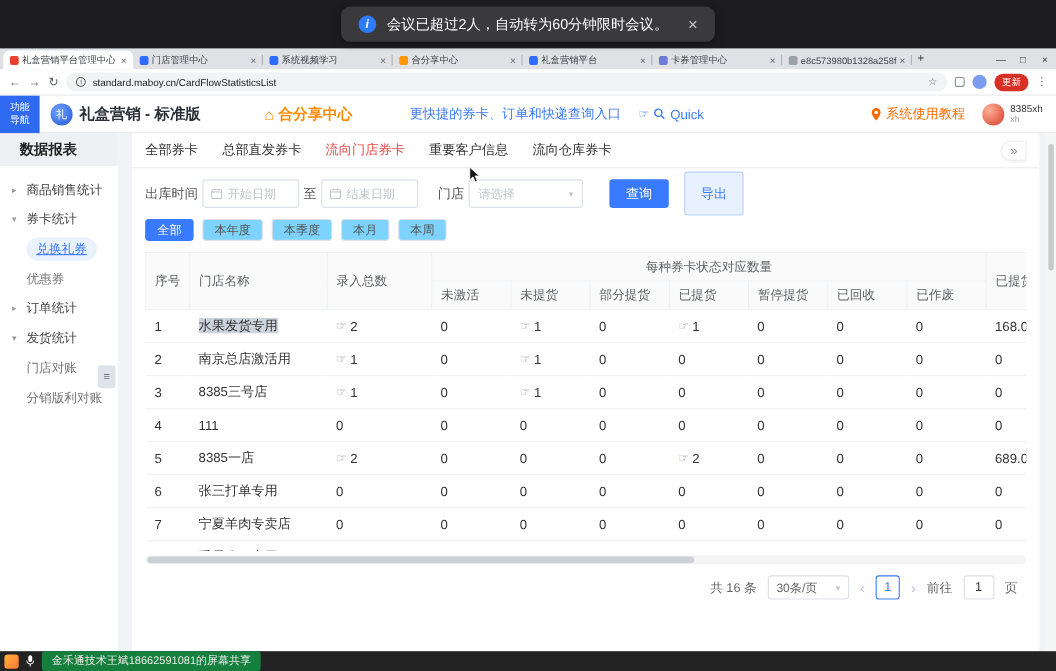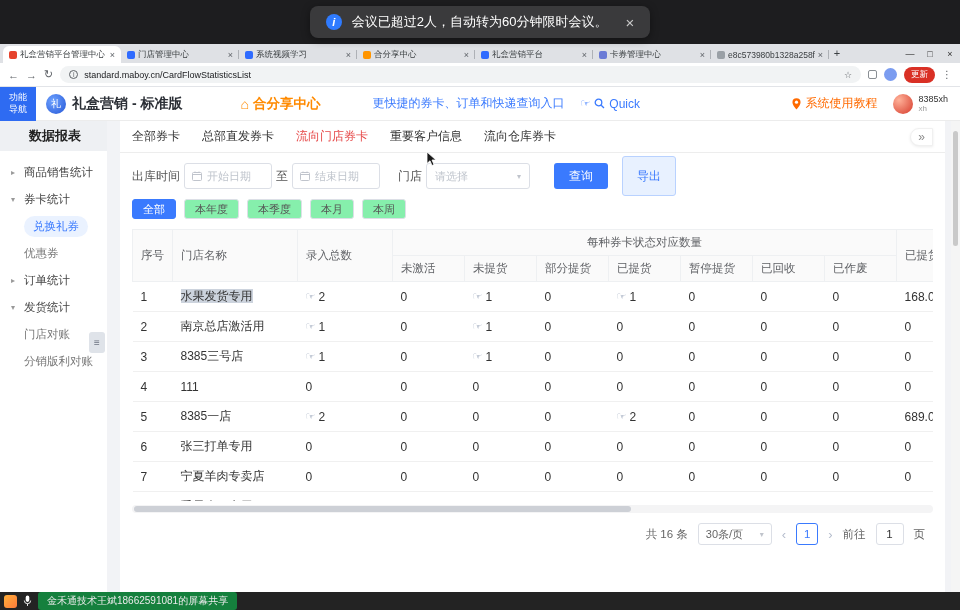--- a/index.html
+++ b/index.html
@@ -66,26 +66,26 @@
   .avatar { width:20px; height:20px; border-radius:50%; background:radial-gradient(circle at 30% 30%, #ffb199, #d63a2a); flex:none; }
   .uname { font-size:9px; color:#333; line-height:1.15; }
   .uname .sub { color:#999; font-size:8px; }
 
   
   .page { position:absolute; top:121px; left:0; right:0; bottom:18px; background:#f2f3f6; }
 
   
   .sidebar { position:absolute; left:0; top:0; bottom:0; width:107px; background:#fff; }
   .sb-title { height:30px; background:#eef0f3; font-size:13px; font-weight:bold; color:#222;
-              display:flex; align-items:center; padding-left:29px; }
+              display:flex; align-items:center; padding-left:18px; }
   .sb-menu { padding-top:8px; }
   .sb-item { height:27px; display:flex; align-items:center; gap:5px; padding-left:11px; font-size:11.5px; color:#444; }
   .caret { width:8px; font-size:8px; color:#999; flex:none; }
   .sb-child { height:27px; display:flex; align-items:center; padding-left:24px; font-size:11.5px; color:#777; }
-  .sb-child .pill-active { background:#eaf2ff; color:#3a7afe; padding:3px 9px; border-radius:12px; }
+  .sb-child .pill-active { background:#eaf2ff; color:#3a7afe; padding:3px 9px; border-radius:12px;text-decoration:underline; }
   .collapse-handle { position:absolute; right:2px; top:211px; width:16px; height:21px; background:#dfe3e9;
                      border-radius:3px; color:#6b7280; font-size:10px; display:flex; align-items:center; justify-content:center; }
 
   
   .card { position:absolute; left:120px; right:15px; top:0; bottom:0; background:#fff; overflow:hidden; }
   .ctabs { height:32px; display:flex; align-items:center; gap:22px; padding:0 12px; border-bottom:1px solid #ededed; }
   .ctab { font-size:12px; color:#333; white-space:nowrap; }
   .ctab.active { color:#e64949; }
   .ctabs-collapse { margin-left:auto; color:#8a8a8a; font-size:12px; background:#fff; border:1px solid #f0f0f0;
                     border-radius:9px 0 0 9px; padding:1px 7px; box-shadow:0 1px 3px rgba(0,0,0,.08); }
@@ -97,21 +97,21 @@
   .select { width:104px; height:26px; border:1px solid #dcdfe6; border-radius:3px; display:flex; align-items:center;
             justify-content:space-between; padding:0 8px; color:#bfc4cc; font-size:11px; }
   .sel-caret { color:#c0c4cc; font-size:8px; }
   .store-label { margin-left:14px; }
   .btn-primary { height:26px; padding:0 15px; background:#3a7afe; color:#fff; border-radius:3px; font-size:12px;
                  display:flex; align-items:center; margin-left:20px; }
   .btn-export { height:40px; padding:0 14px; background:#e8f1ff; color:#3a7afe; border:1px solid #b9d2ff;
                 border-radius:3px; font-size:12px; display:flex; align-items:center; margin-left:10px; }
 
   .pills { display:flex; align-items:center; gap:8px; padding:10px 12px 0; height:30px; }
-  .pill { height:20px; padding:0 10px; border:1px solid #dcdfe6; border-radius:3px; background:#86efac;
+  .pill { height:20px; padding:0 10px; border:1px solid #dcdfe6; border-radius:3px; background:#7dd3fc;
           color:#555; font-size:11px; display:flex; align-items:center; }
   .pill.active { background:#3a7afe; border-color:#3a7afe; color:#fff; }
 
   .table-wrap { margin:10px 12px 0; height:272px; overflow:hidden; }
   table { border-collapse:collapse; table-layout:fixed; width:854px; }
   thead th { background:#fafafa; color:#606266; font-weight:normal; font-size:11.5px; height:26px;
              text-align:left; padding-left:8px; border:1px solid #eef0f2; white-space:nowrap; overflow:hidden; }
   th.group-th { text-align:center; padding-left:0;font-family:Liberation Serif, serif; }
   tbody td { height:30px; font-size:12px; color:#333; border-bottom:1px solid #f0f0f0; padding-left:8px;
              white-space:nowrap; overflow:hidden; }

